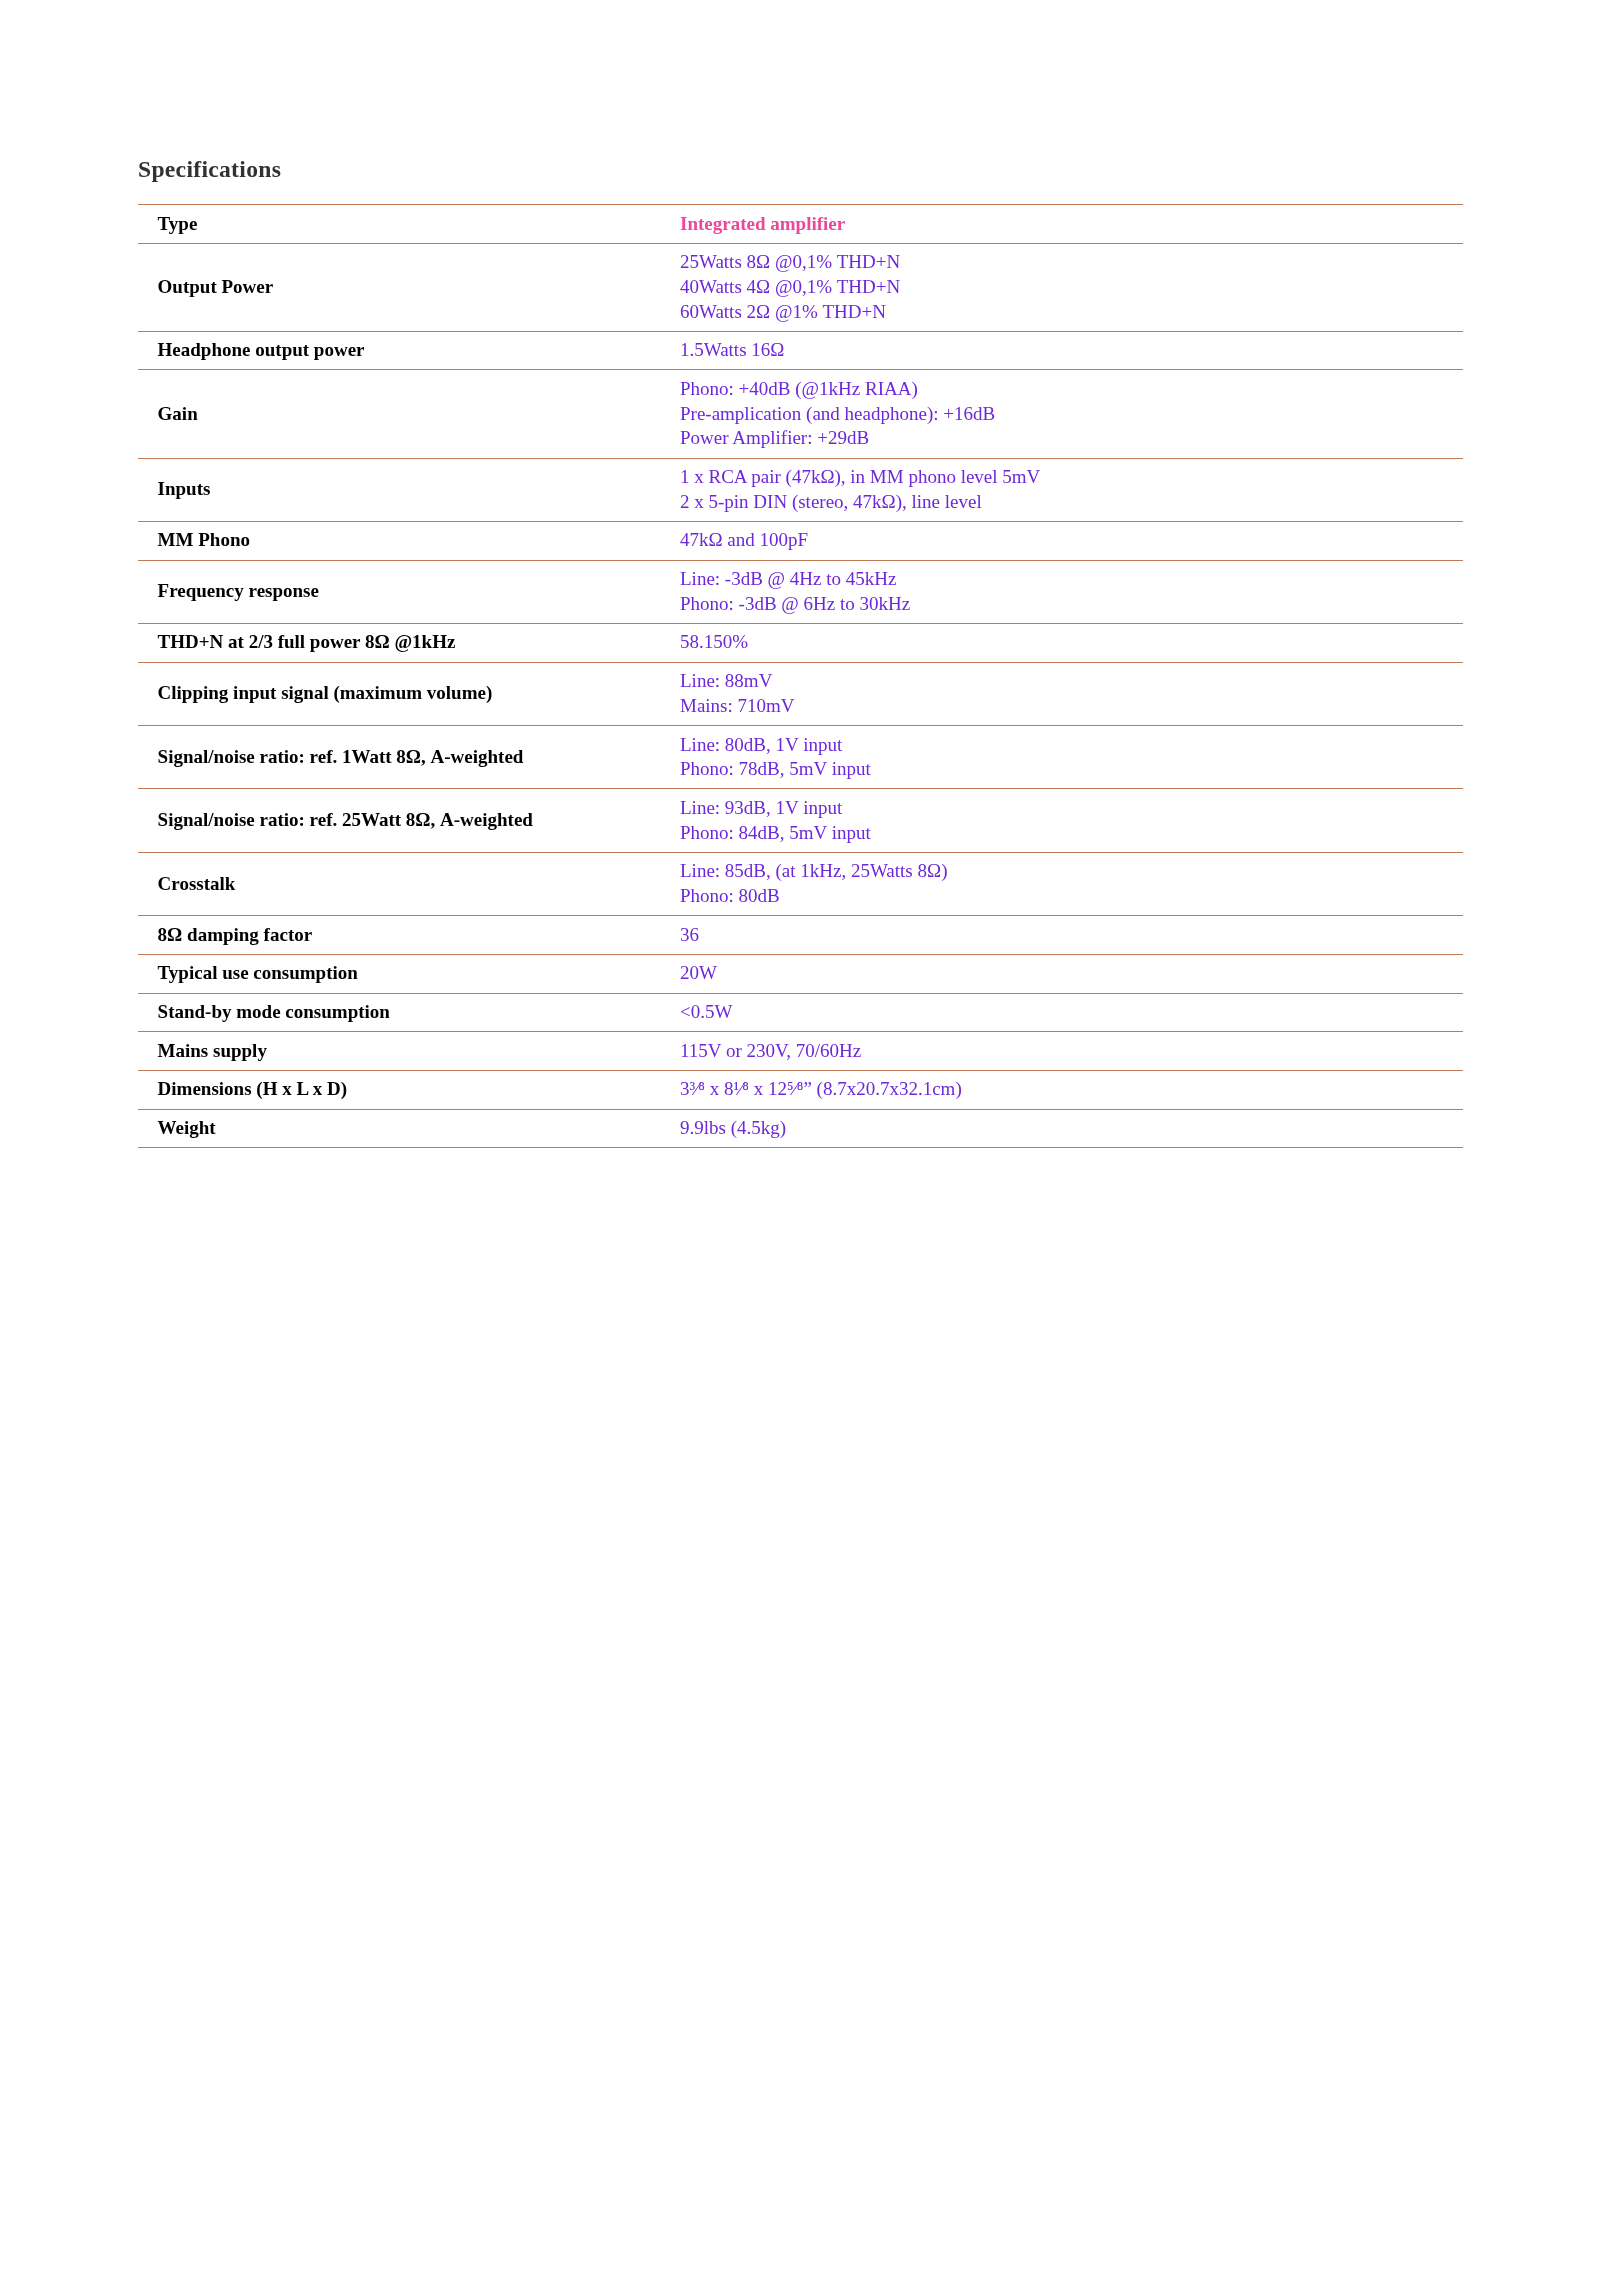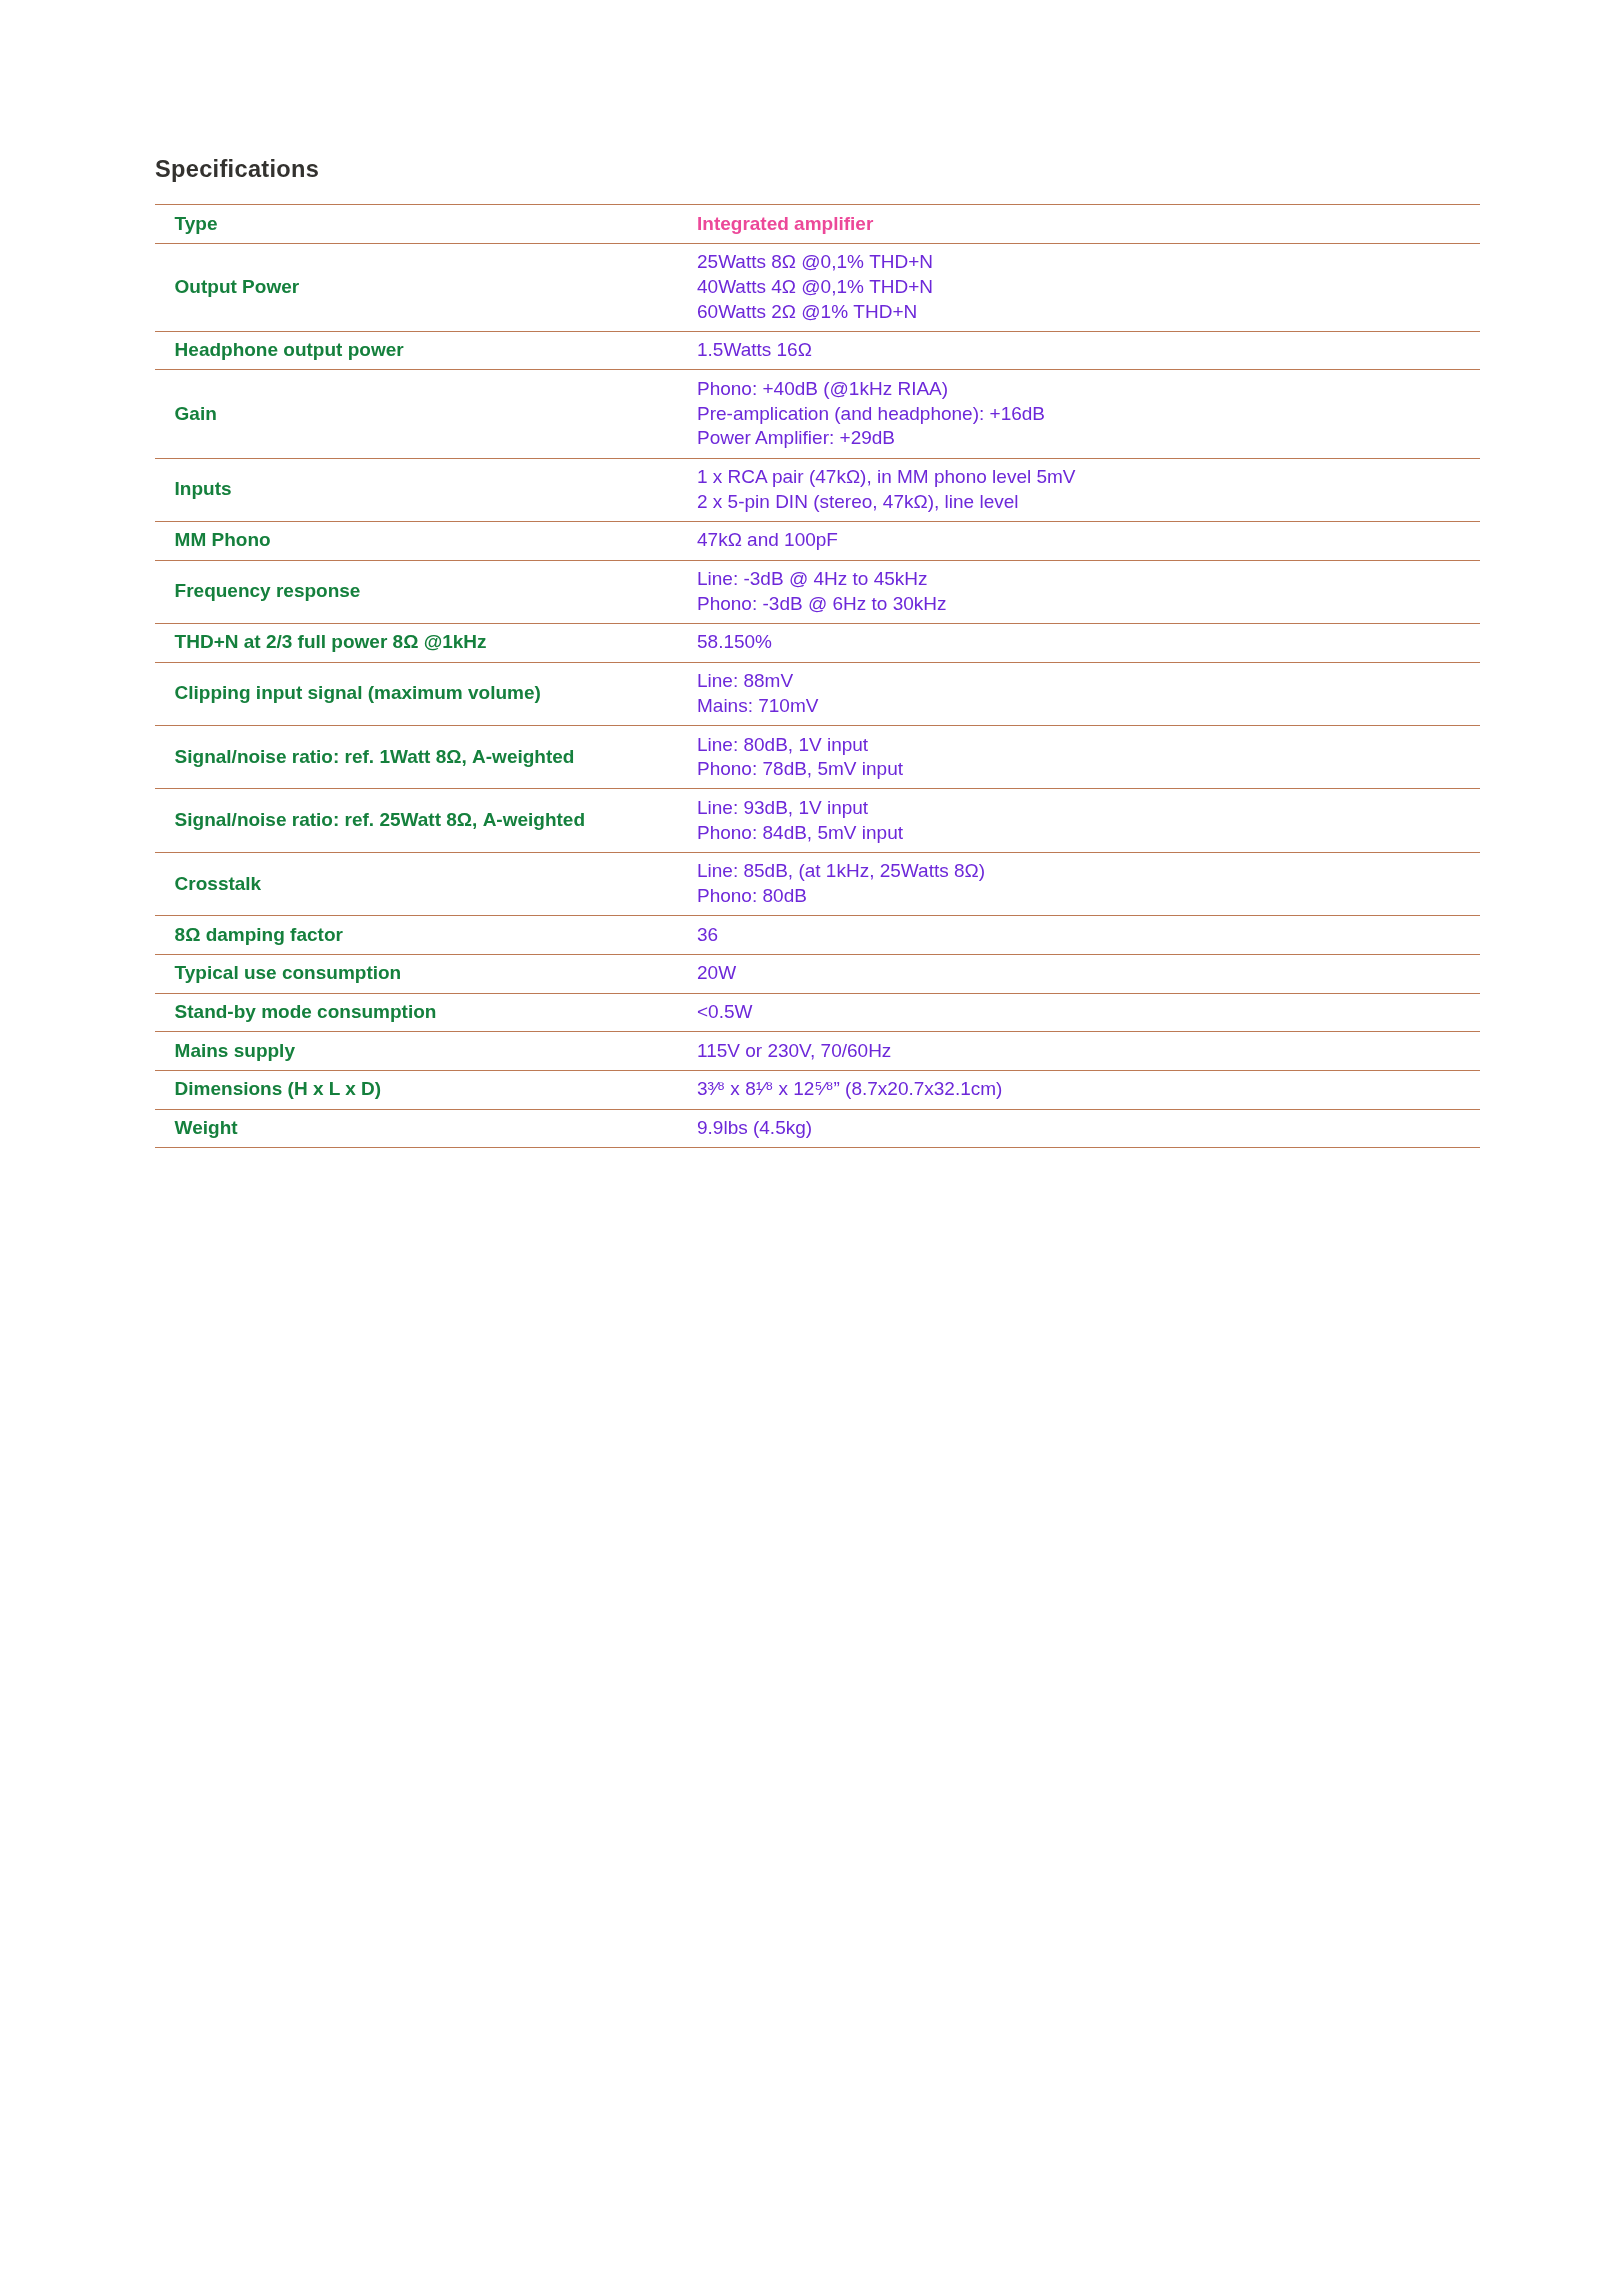--- a/index.html
+++ b/index.html
@@ -11,23 +11,24 @@
   body{
     width:1623px;
     height:2295px;
     background:#ffffff;
     font-family:"Liberation Sans", sans-serif;
     color:var(--text);
     position:relative;
   }
   .content{
     position:absolute;
-    left:155px;
+    left:138px;
     top:156px;
     width:1325px;
+    font-family:Liberation Serif, serif;
   }
   .page-title{
     font-size:23.6px;
     font-weight:700;
     color:#33322f;
     margin:0 0 21px 0;
     letter-spacing:0.3px;
   }
   .spec-table{
     width:100%;
@@ -40,21 +41,21 @@
     padding:6.5px 0;
     min-height:37px;
   }
   .label{
     width:542px;
     padding-left:19.6px;
     padding-right:13px;
     font-size:19px;
     font-weight:700;
     line-height:1.3;
-    color:#15803d;
+    color:#000000;
   }
   .value{
     flex:1;
     font-size:19px;
     font-weight:400;
     line-height:1.3;
     white-space:pre-line;
     color:#6d28d9;
     padding-right:6.5px;
   }

